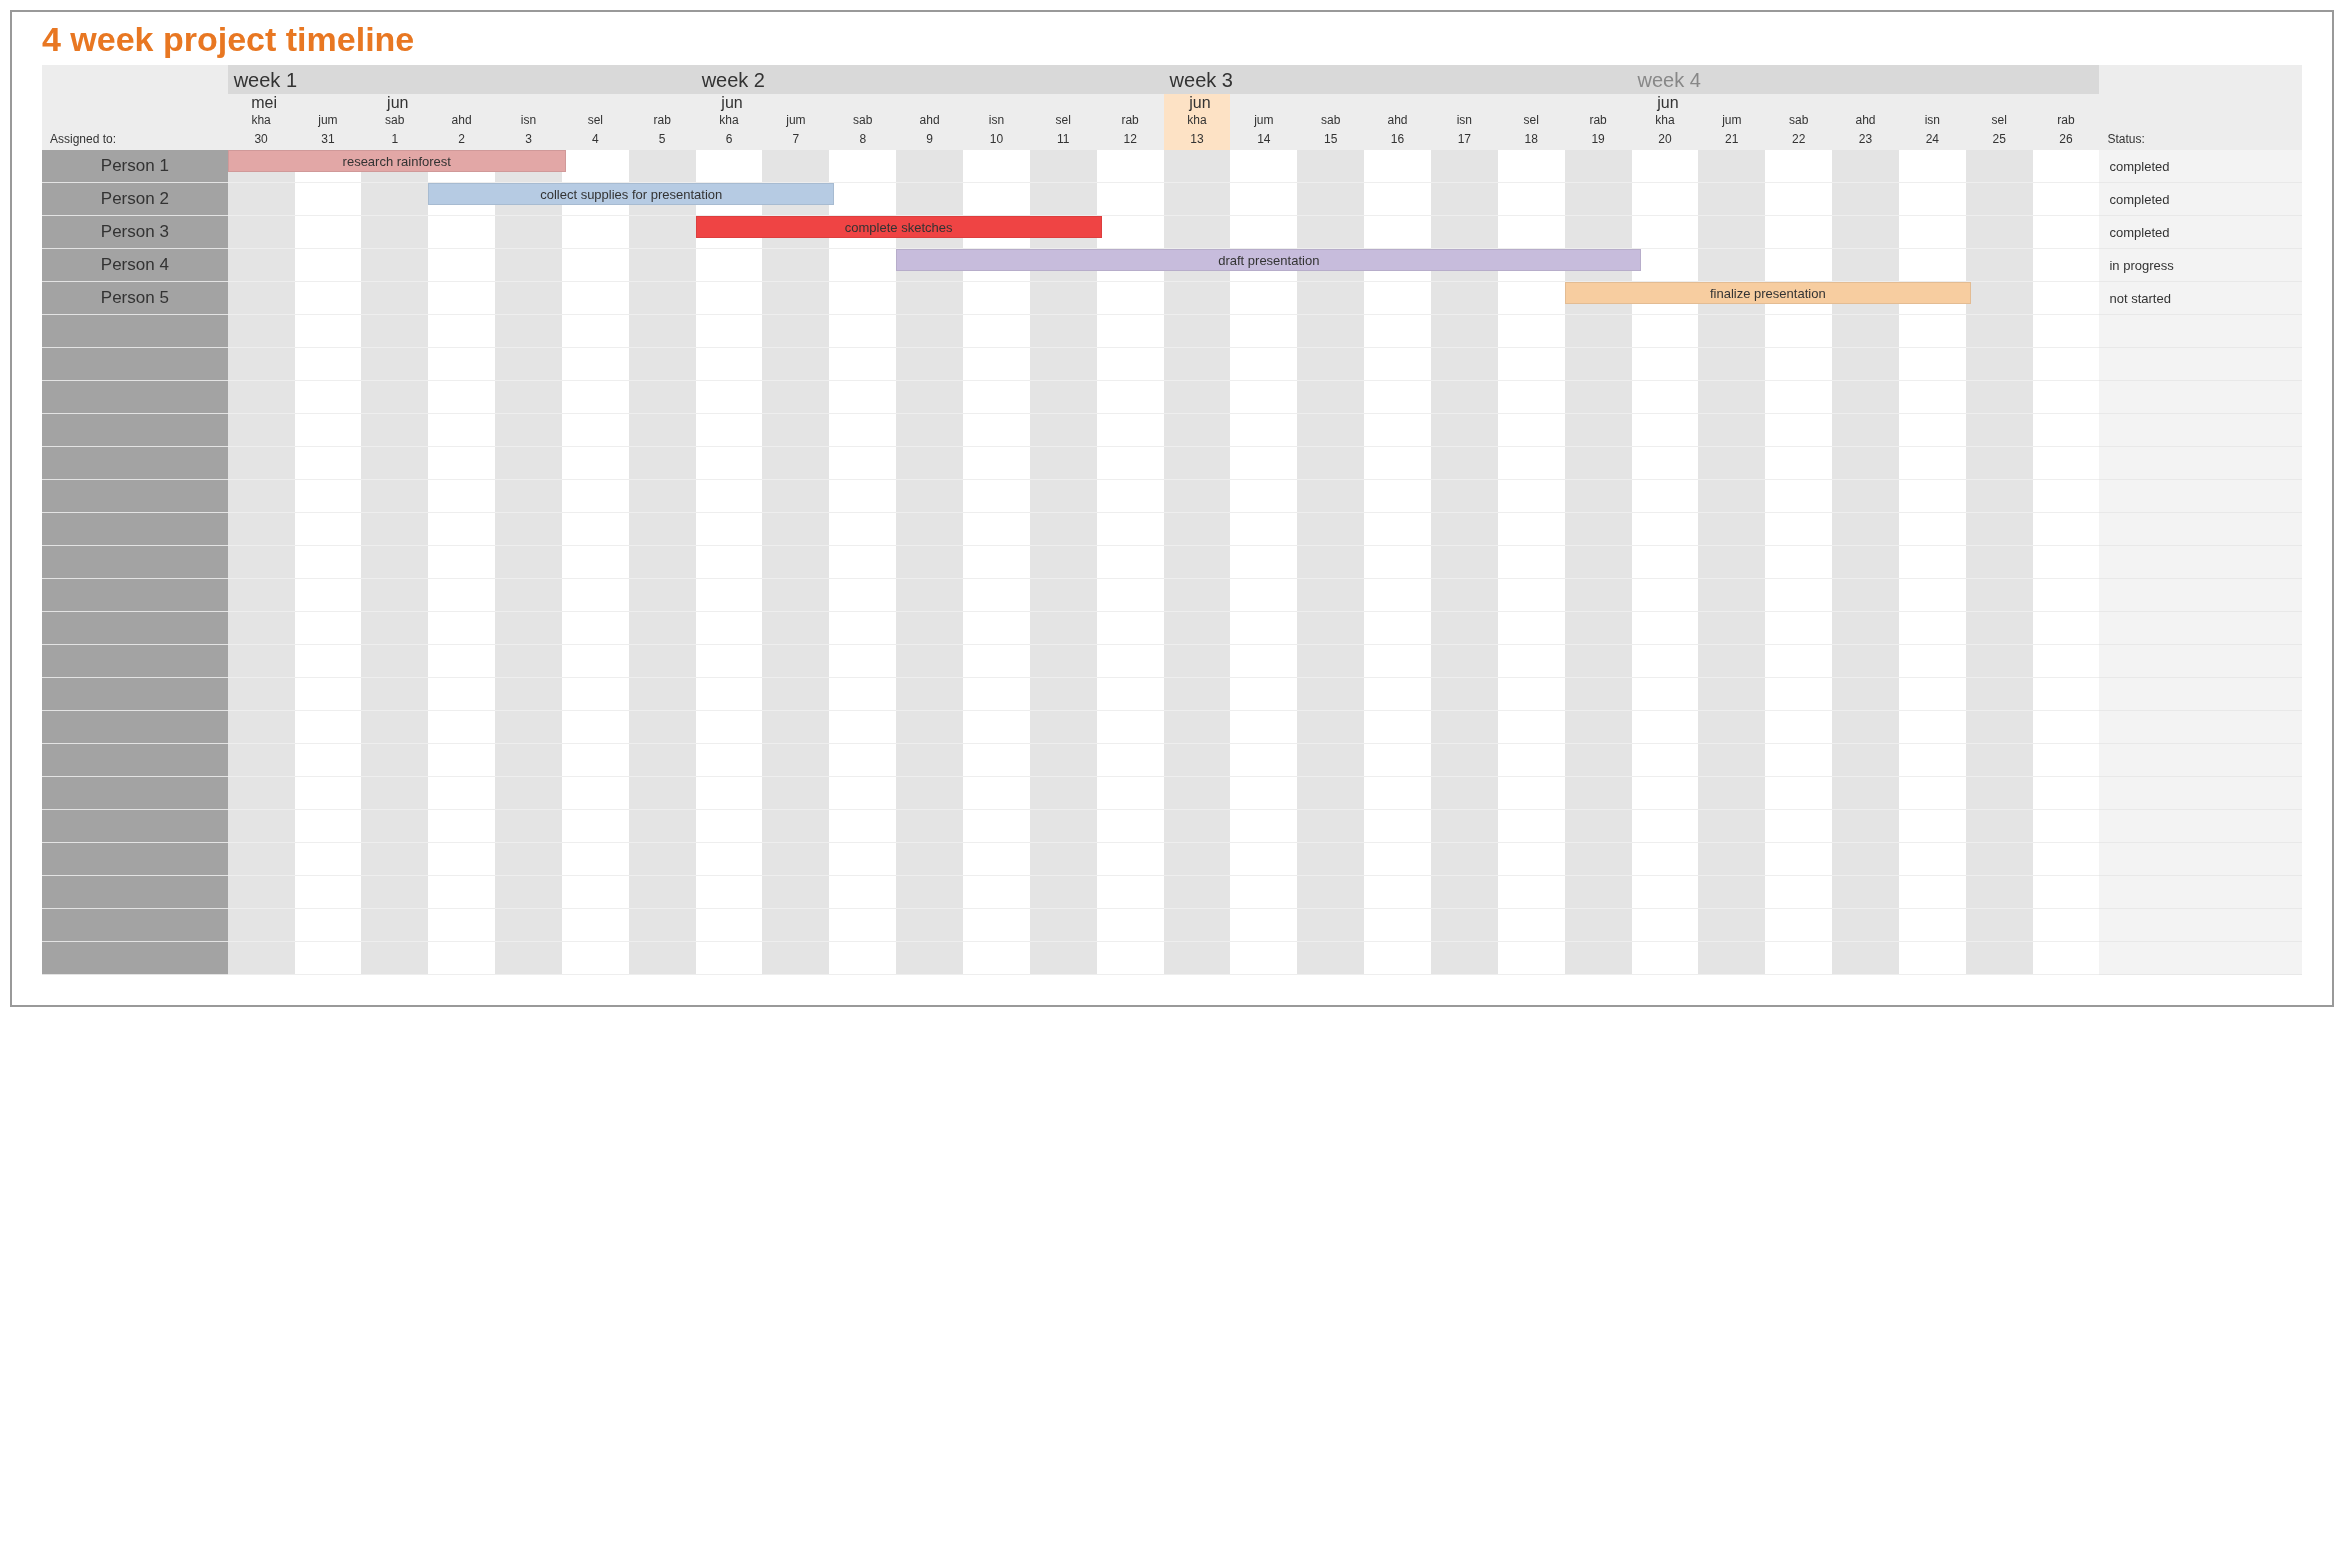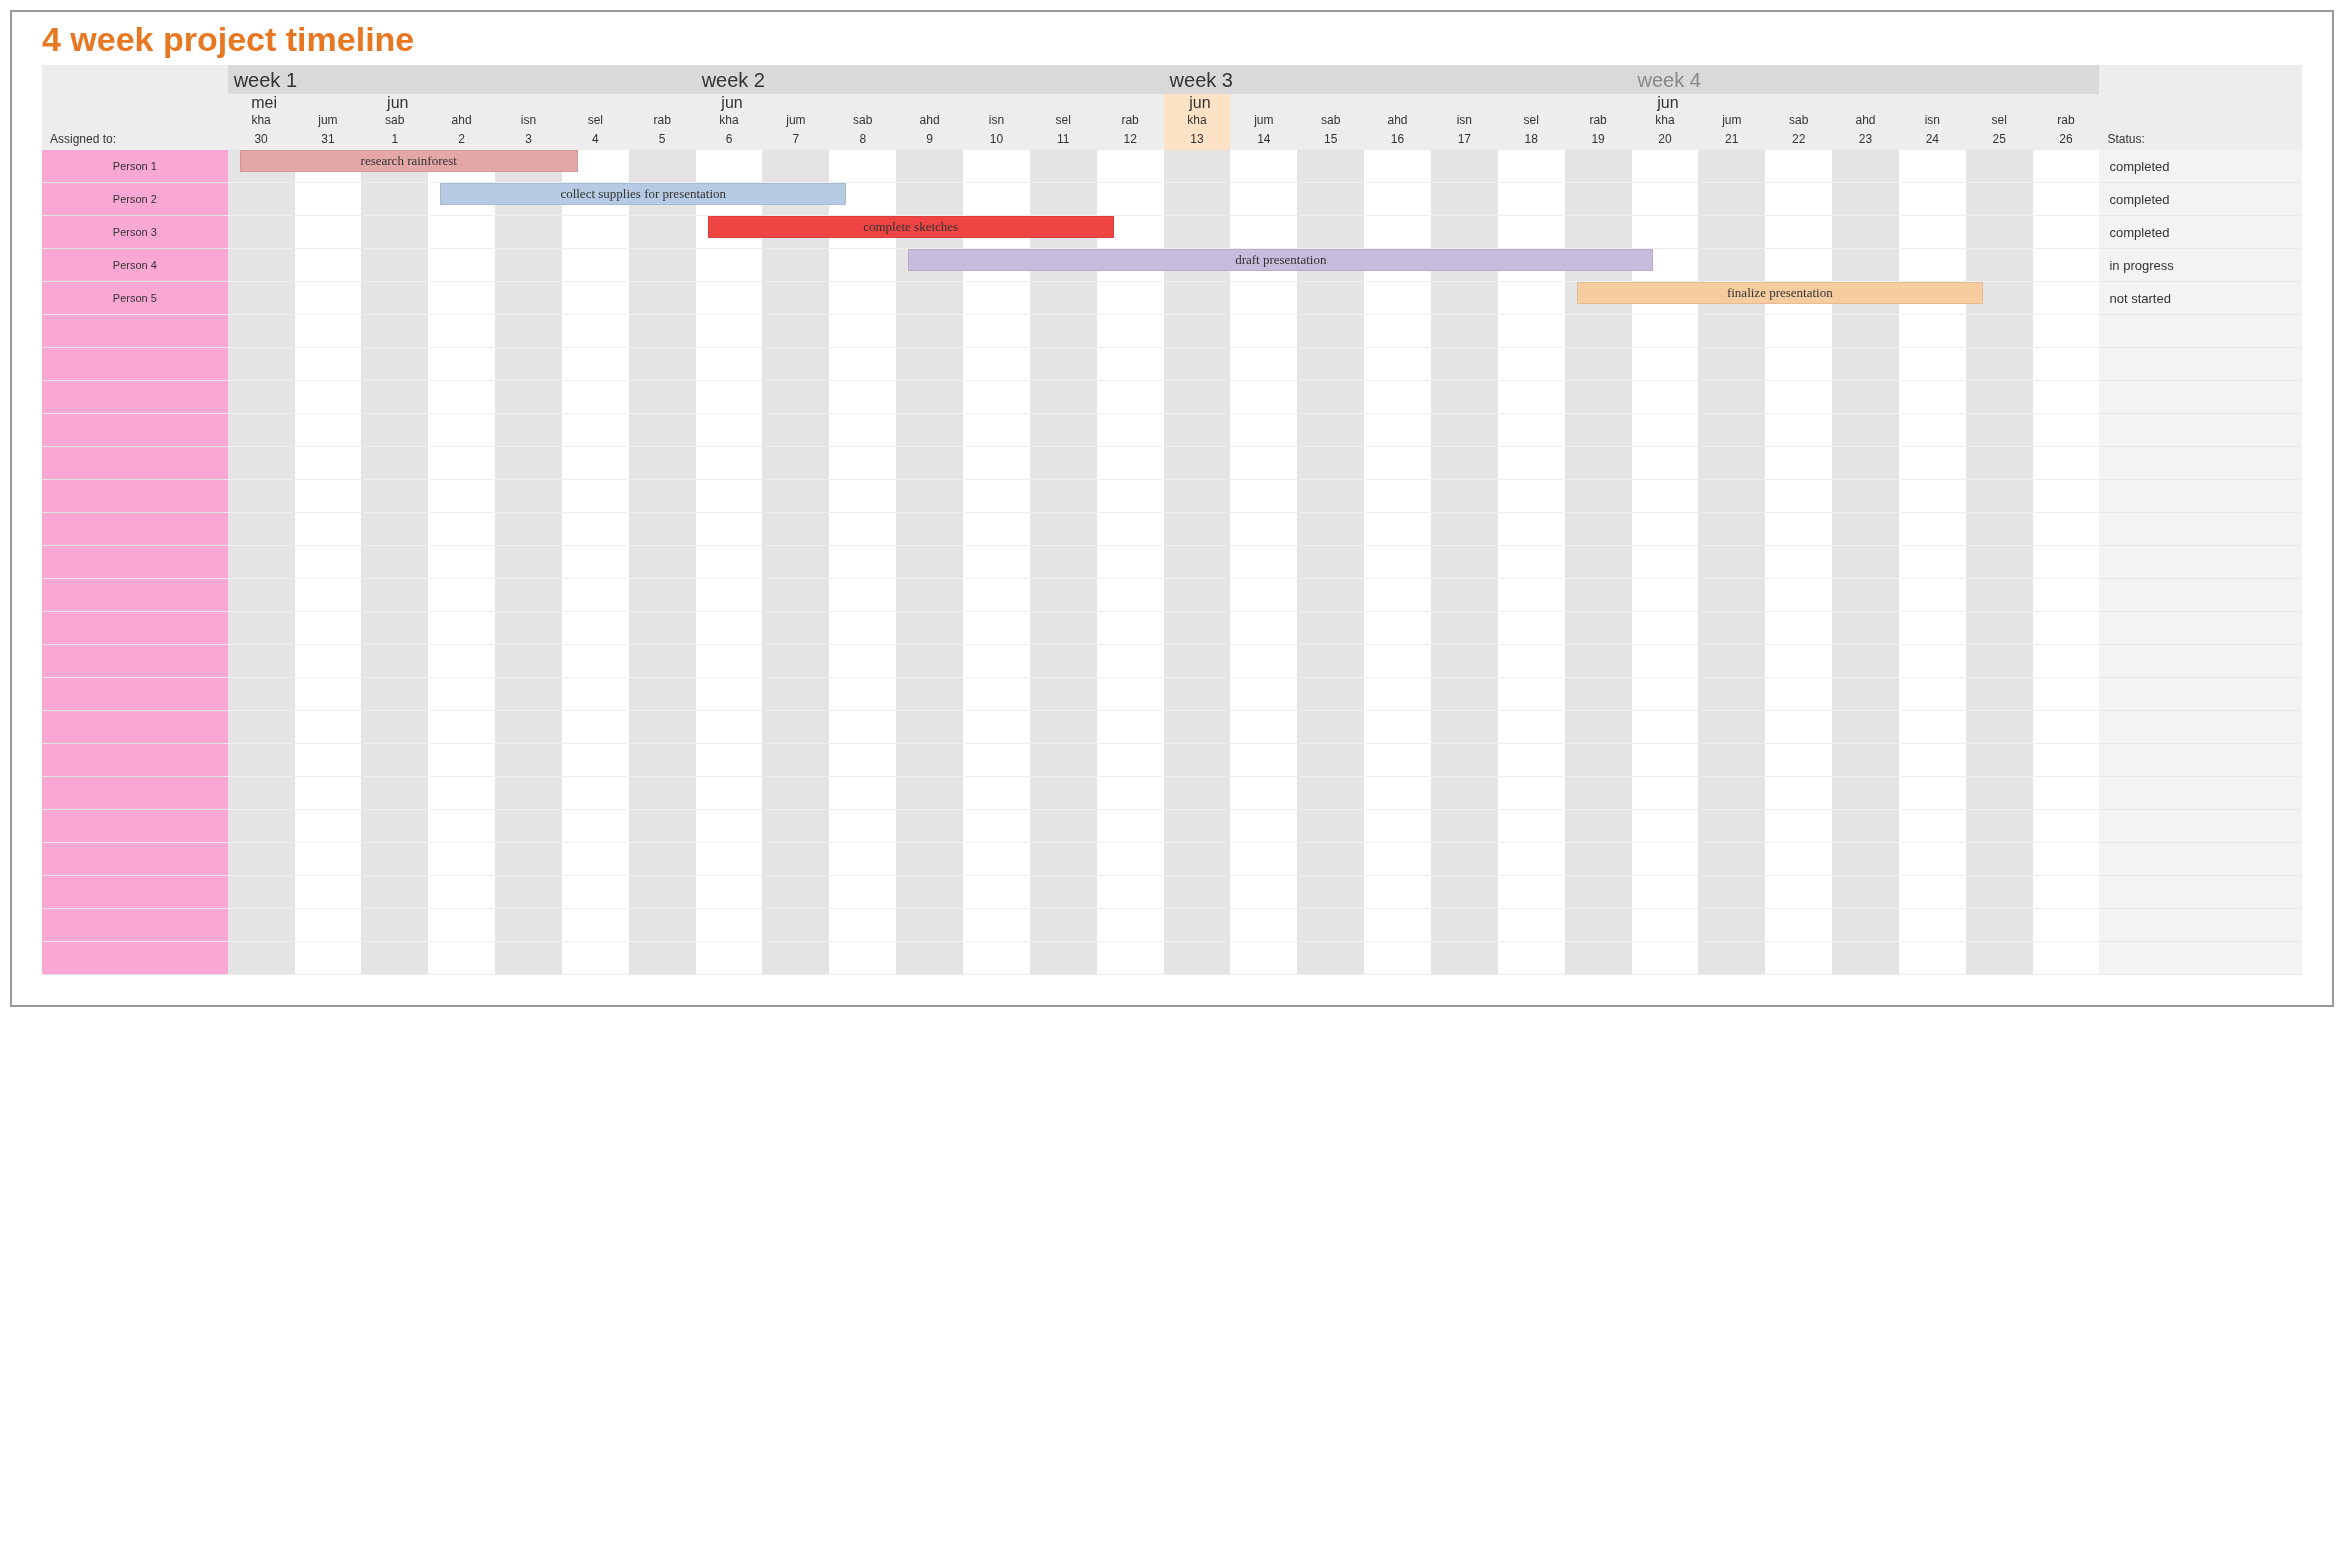--- a/index.html
+++ b/index.html
@@ -18,25 +18,25 @@
   .weeklabel{font-size:20px;color:#333;padding:4px 0 2px 6px;text-align:left;}
   .weeklabel.faded{color:#888;}
   .mon{font-size:16px;color:#333;padding-left:6px;text-align:center;height:14px;}
   .dow,.dnum{font-size:12px;color:#333;text-align:center;height:16px;}
   .assigned-label,.status-label{font-size:12px;color:#333;padding:0 4px 4px 8px;vertical-align:bottom;height:18px;}
   .assigned-label{text-align:left;}
   .status-label{text-align:left;background:#f3f3f3;}
   .status-hdr{background:#f3f3f3;}
   .today{background:#fde2c5 !important;}
   tr.body td{height:32px;border-bottom:1px solid #eee;}
-  tr.body td.rowlabel{background:#f9a8d4;font-size:11px;color:#333;text-align:center;vertical-align:middle;border-bottom:1px solid #e3e3e3;}
+  tr.body td.rowlabel{background:#a3a3a3;font-size:17px;color:#333;text-align:center;vertical-align:middle;border-bottom:1px solid #e3e3e3;}
   tr.body td.status{background:#f3f3f3;font-size:13px;color:#333;padding-left:10px;vertical-align:middle;border-bottom:1px solid #e8e8e8;}
   tr.body td.cal{background:#fff;position:relative;}
   tr.body td.cal.shade{background:#e4e4e4;}
-  .bar{position:absolute;top:0;left:12px;height:70%;display:flex;align-items:center;justify-content:center;font-size:13px;color:#333;white-space:nowrap;z-index:2;border:1px solid rgba(0,0,0,0.08);box-sizing:border-box;font-family:Liberation Serif, serif;}
+  .bar{position:absolute;top:0;left:0;height:70%;display:flex;align-items:center;justify-content:center;font-size:13px;color:#333;white-space:nowrap;z-index:2;border:1px solid rgba(0,0,0,0.08);box-sizing:border-box;}
 </style>
 </head>
 <body>
 
 <div class="page">
   <div class="title">4 week project timeline</div>
 
   <table>
     <colgroup id="cg">
         <col class="assign">

